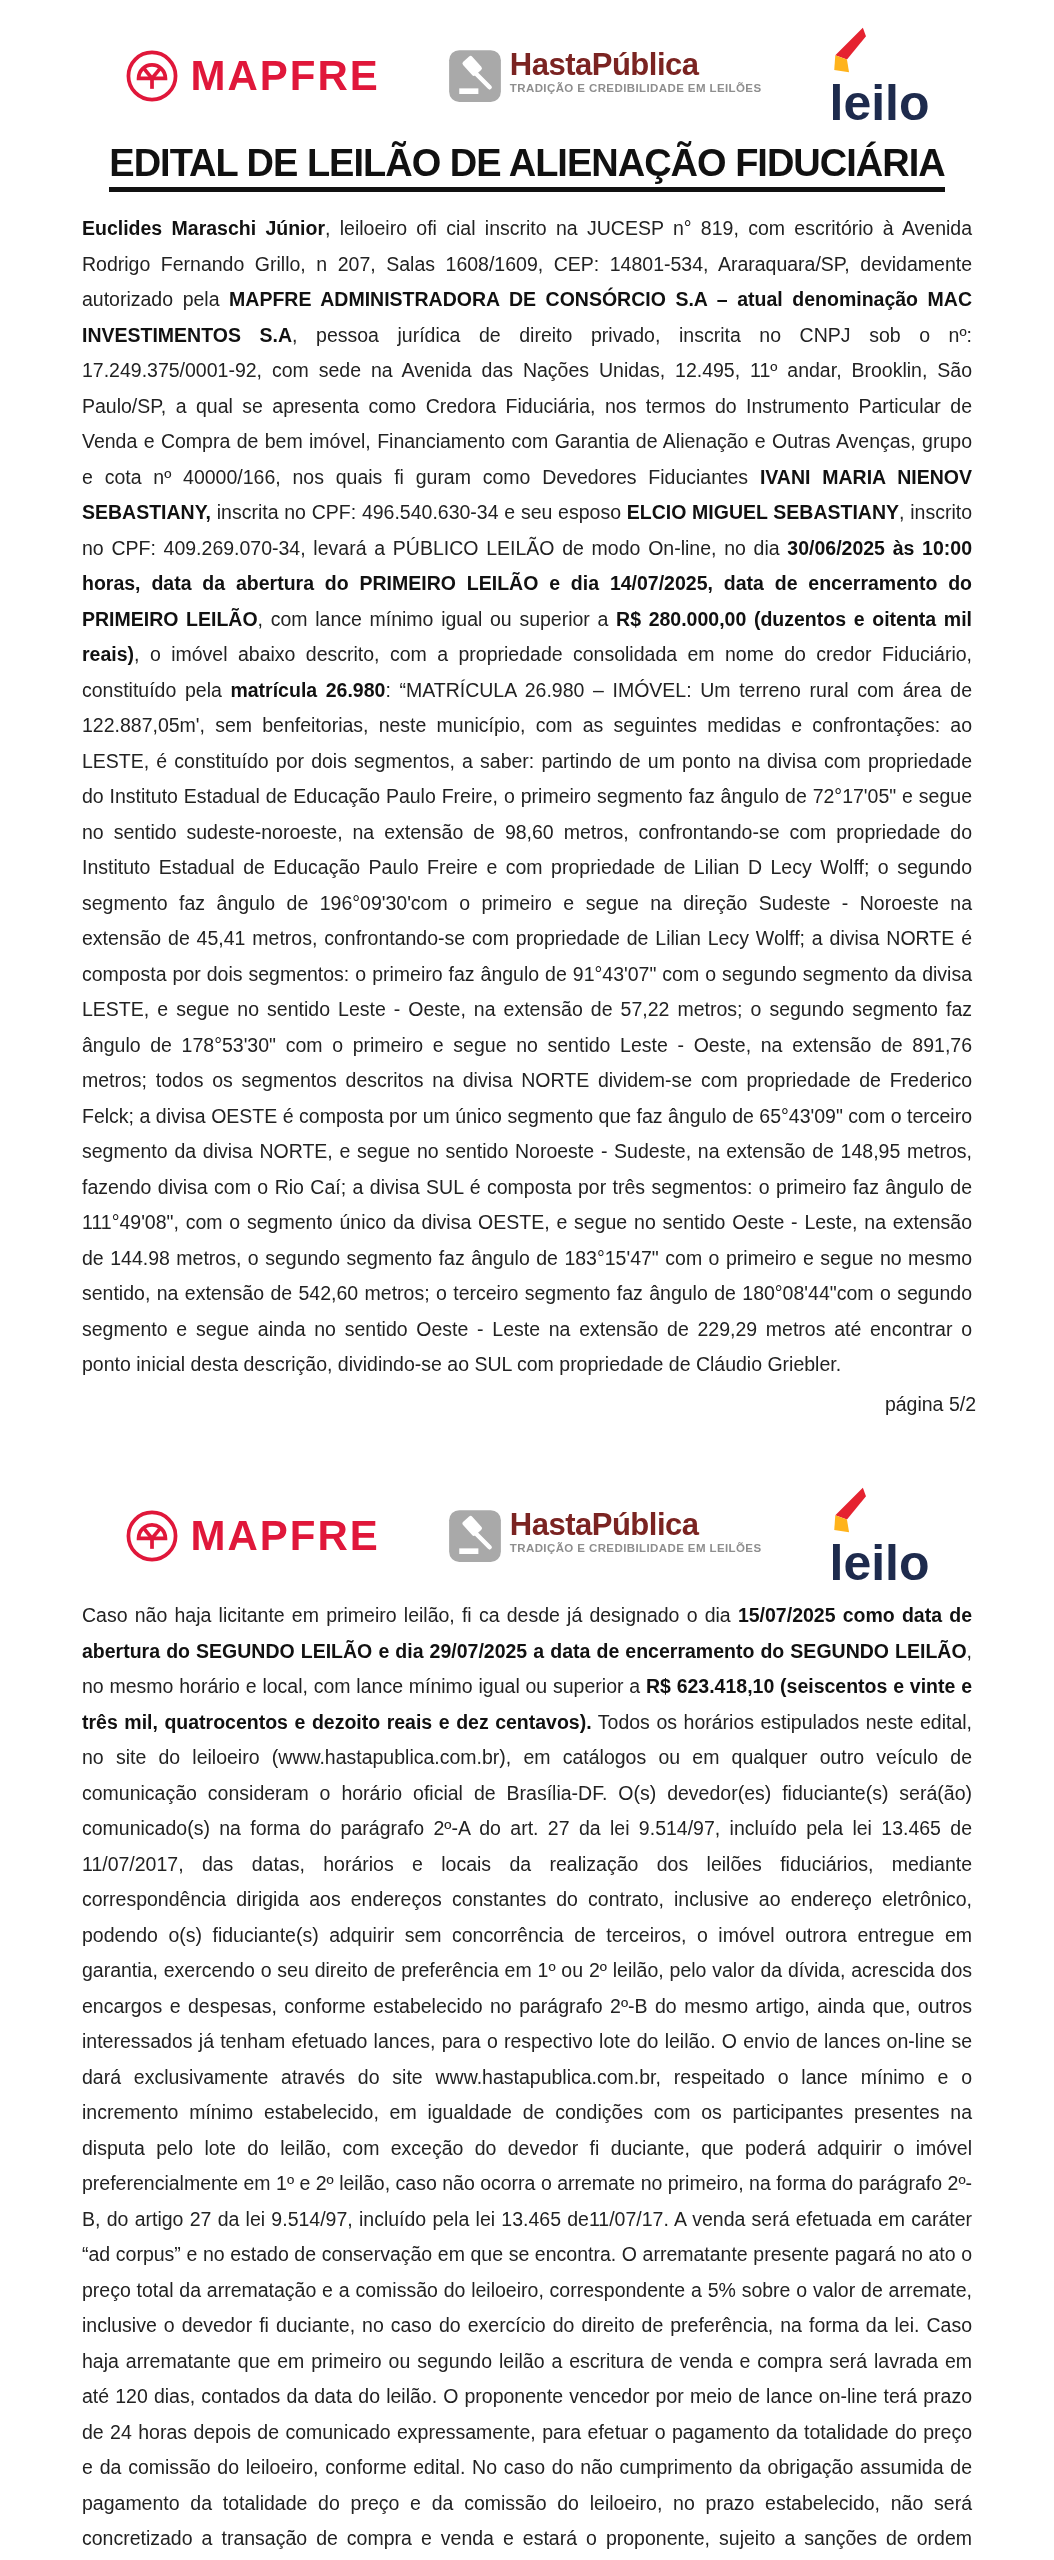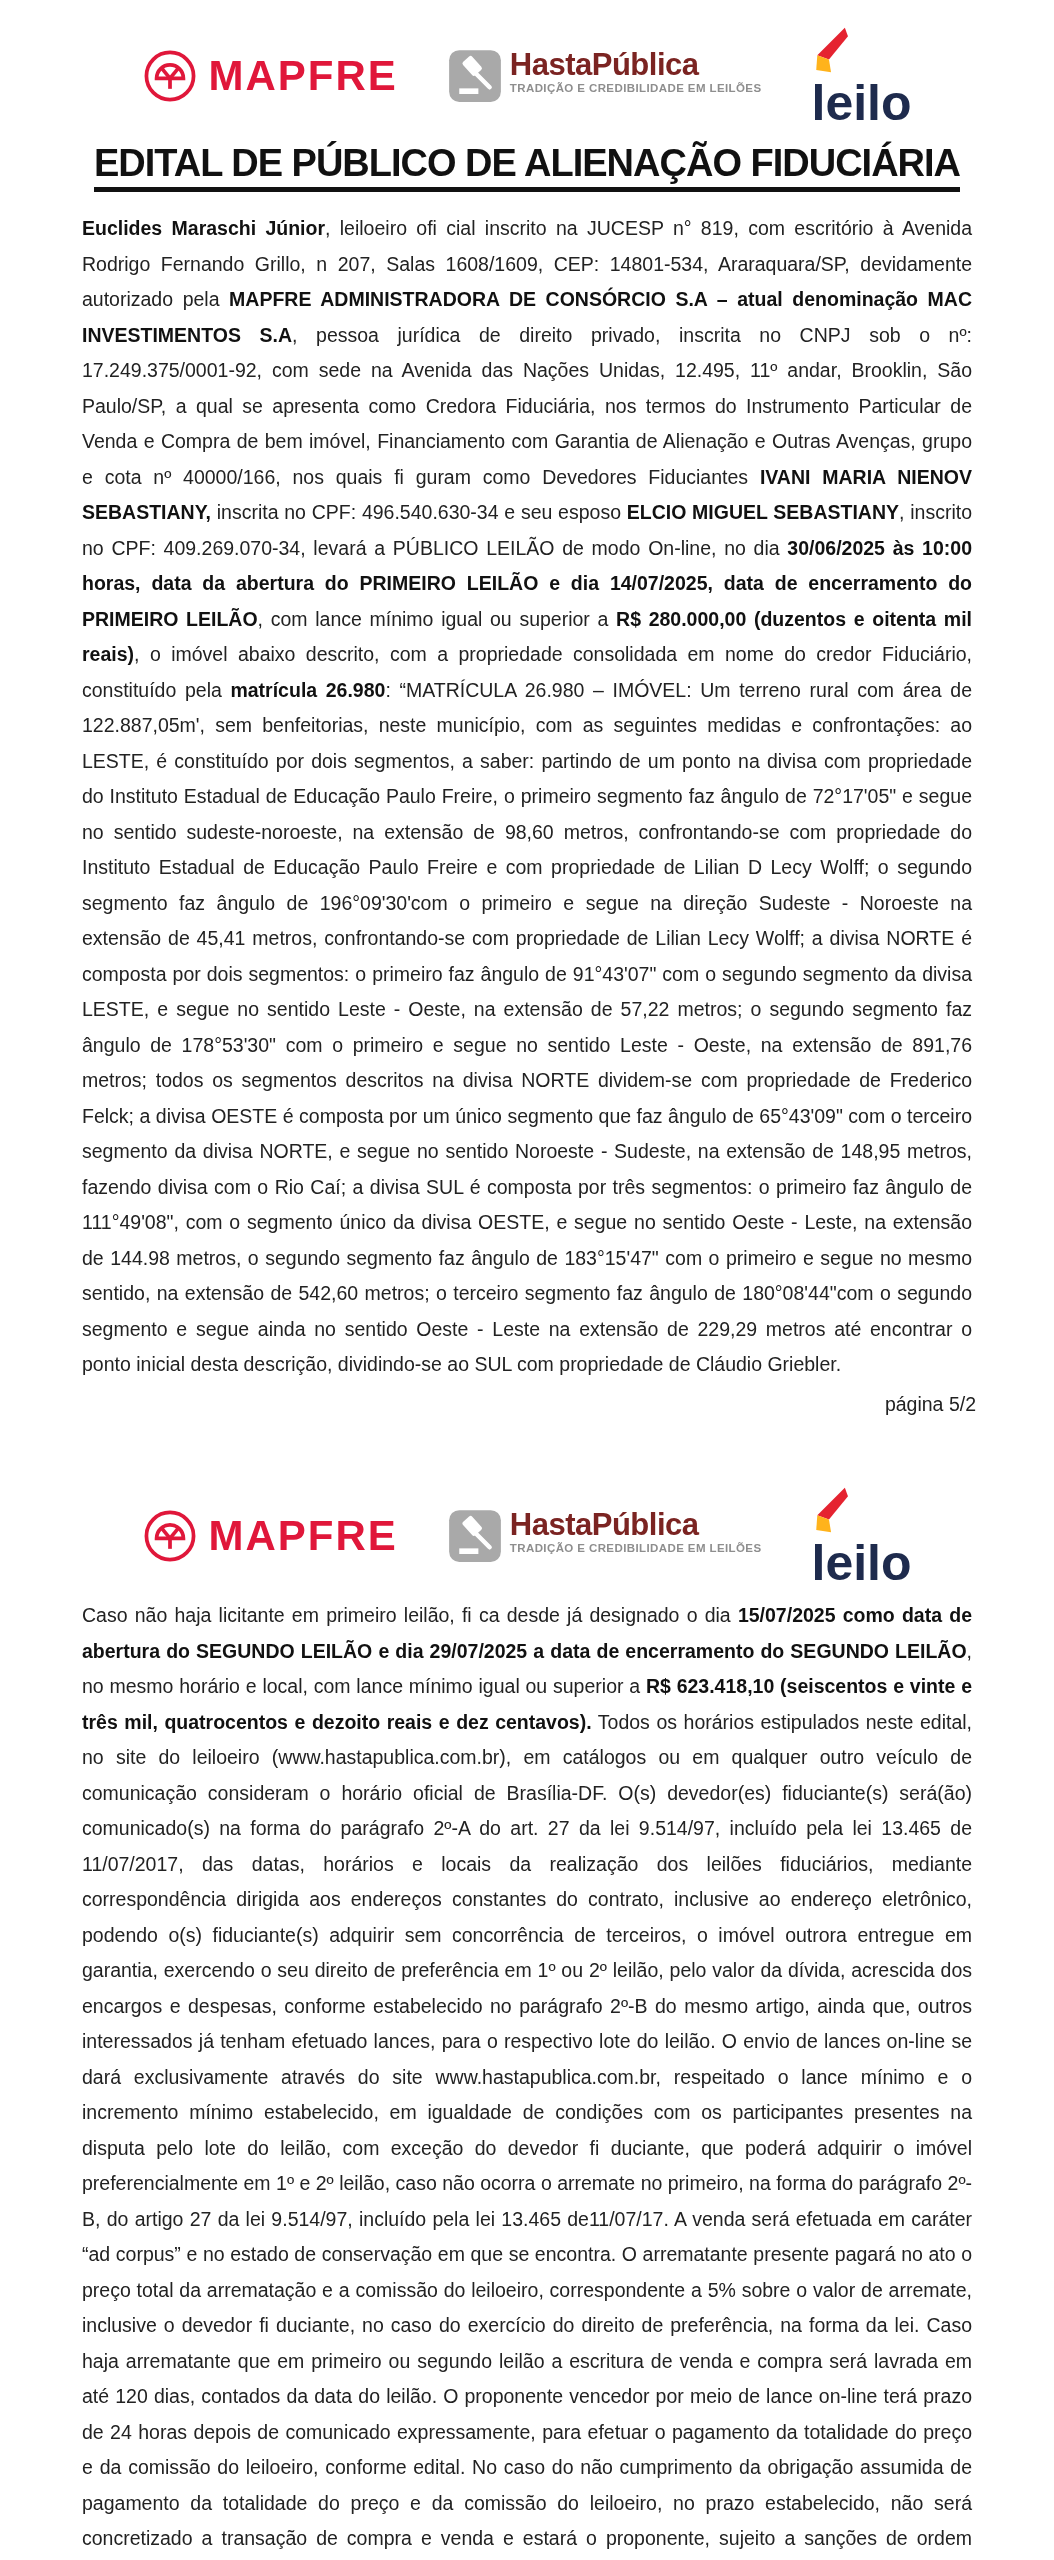--- a/index.html
+++ b/index.html
@@ -13,21 +13,21 @@
     color: #1c1c1c;
     min-height: 2560px;
   }
   .page-wrap { padding: 0 78px; }
 
   
   .logo-row {
     display: flex;
     justify-content: center;
     align-items: center;
-    gap: 50px;
+    gap: 68px;
     padding-top: 40px;
     height: 72px;
   }
   .logo-row.second { padding-top: 78px; }
 
   .mapfre-logo { display: flex; align-items: center; gap: 10px; }
   .mapfre-icon svg { display: block; }
   .mapfre-stroke { stroke: var(--mapfre-red); fill: none; stroke-width: 3.2; }
   .mapfre-word {
     color: var(--mapfre-red);
@@ -139,21 +139,21 @@
           <polygon points="31,0 5,26 16,30 34,8" style="fill:var(--leilo-red)"></polygon>
           <polygon points="5,26 16,30 18,42 4,40" style="fill:var(--leilo-yellow)"></polygon>
         </svg>
       </span>
       <span class="leilo-word">leilo</span>
     </div>
 
   </div>
 
   <h1 class="doc-title">
-    <span>EDITAL DE PÚBLICO DE ALIENAÇÃO FIDUCIÁRIA</span>
+    <span>EDITAL DE LEILÃO DE ALIENAÇÃO FIDUCIÁRIA</span>
   </h1>
 
   <p class="body-par"><b>Euclides Maraschi Júnior</b><span>, leiloeiro ofi cial inscrito na JUCESP n° 819, com escritório à Avenida Rodrigo Fernando Grillo, n 207, Salas 1608/1609, CEP: 14801-534, Araraquara/SP, devidamente autorizado pela </span><b>MAPFRE ADMINISTRADORA DE CONSÓRCIO S.A – atual denominação MAC INVESTIMENTOS S.A</b><span>, pessoa jurídica de direito privado, inscrita no CNPJ sob o nº: 17.249.375/0001-92, com sede na Avenida das Nações Unidas, 12.495, 11º andar, Brooklin, São Paulo/SP, a qual se apresenta como Credora Fiduciária, nos termos do Instrumento Particular de Venda e Compra de bem imóvel, Financiamento com Garantia de Alienação e Outras Avenças, grupo e cota nº 40000/166, nos quais fi guram como Devedores Fiduciantes </span><b>IVANI MARIA NIENOV SEBASTIANY,</b><span> inscrita no CPF: 496.540.630-34 e seu esposo </span><b>ELCIO MIGUEL SEBASTIANY</b><span>, inscrito no CPF: 409.269.070-34, levará a PÚBLICO LEILÃO de modo On-line, no dia </span><b>30/06/2025 às 10:00 horas, data da abertura do PRIMEIRO LEILÃO e dia 14/07/2025, data de encerramento do PRIMEIRO LEILÃO</b><span>, com lance mínimo igual ou superior a </span><b>R$ 280.000,00 (duzentos e oitenta mil reais)</b><span>, o imóvel abaixo descrito, com a propriedade consolidada em nome do credor Fiduciário, constituído pela </span><b>matrícula 26.980</b><span>: “MATRÍCULA 26.980 – IMÓVEL: Um terreno rural com área de 122.887,05m', sem benfeitorias, neste município, com as seguintes medidas e confrontações: ao LESTE, é constituído por dois segmentos, a saber: partindo de um ponto na divisa com propriedade do Instituto Estadual de Educação Paulo Freire, o primeiro segmento faz ângulo de 72°17'05" e segue no sentido sudeste-noroeste, na extensão de 98,60 metros, confrontando-se com propriedade do Instituto Estadual de Educação Paulo Freire e com propriedade de Lilian D Lecy Wolff; o segundo segmento faz ângulo de 196°09'30'com o primeiro e segue na direção Sudeste - Noroeste na extensão de 45,41 metros, confrontando-se com propriedade de Lilian Lecy Wolff; a divisa NORTE é composta por dois segmentos: o primeiro faz ângulo de 91°43'07" com o segundo segmento da divisa LESTE, e segue no sentido Leste - Oeste, na extensão de 57,22 metros; o segundo segmento faz ângulo de 178°53'30" com o primeiro e segue no sentido Leste - Oeste, na extensão de 891,76 metros; todos os segmentos descritos na divisa NORTE dividem-se com propriedade de Frederico Felck; a divisa OESTE é composta por um único segmento que faz ângulo de 65°43'09" com o terceiro segmento da divisa NORTE, e segue no sentido Noroeste - Sudeste, na extensão de 148,95 metros, fazendo divisa com o Rio Caí; a divisa SUL é composta por três segmentos: o primeiro faz ângulo de 111°49'08", com o segmento único da divisa OESTE, e segue no sentido Oeste - Leste, na extensão de 144.98 metros, o segundo segmento faz ângulo de 183°15'47" com o primeiro e segue no mesmo sentido, na extensão de 542,60 metros; o terceiro segmento faz ângulo de 180°08'44"com o segundo segmento e segue ainda no sentido Oeste - Leste na extensão de 229,29 metros até encontrar o ponto inicial desta descrição, dividindo-se ao SUL com propriedade de Cláudio Griebler.</span></p>
   <p class="page-label">página 5/2</p>
 
   <div class="logo-row second">
 
     <div class="mapfre-logo">
       <span class="mapfre-icon">
         <svg width="56" height="56" viewBox="0 0 48 48">

